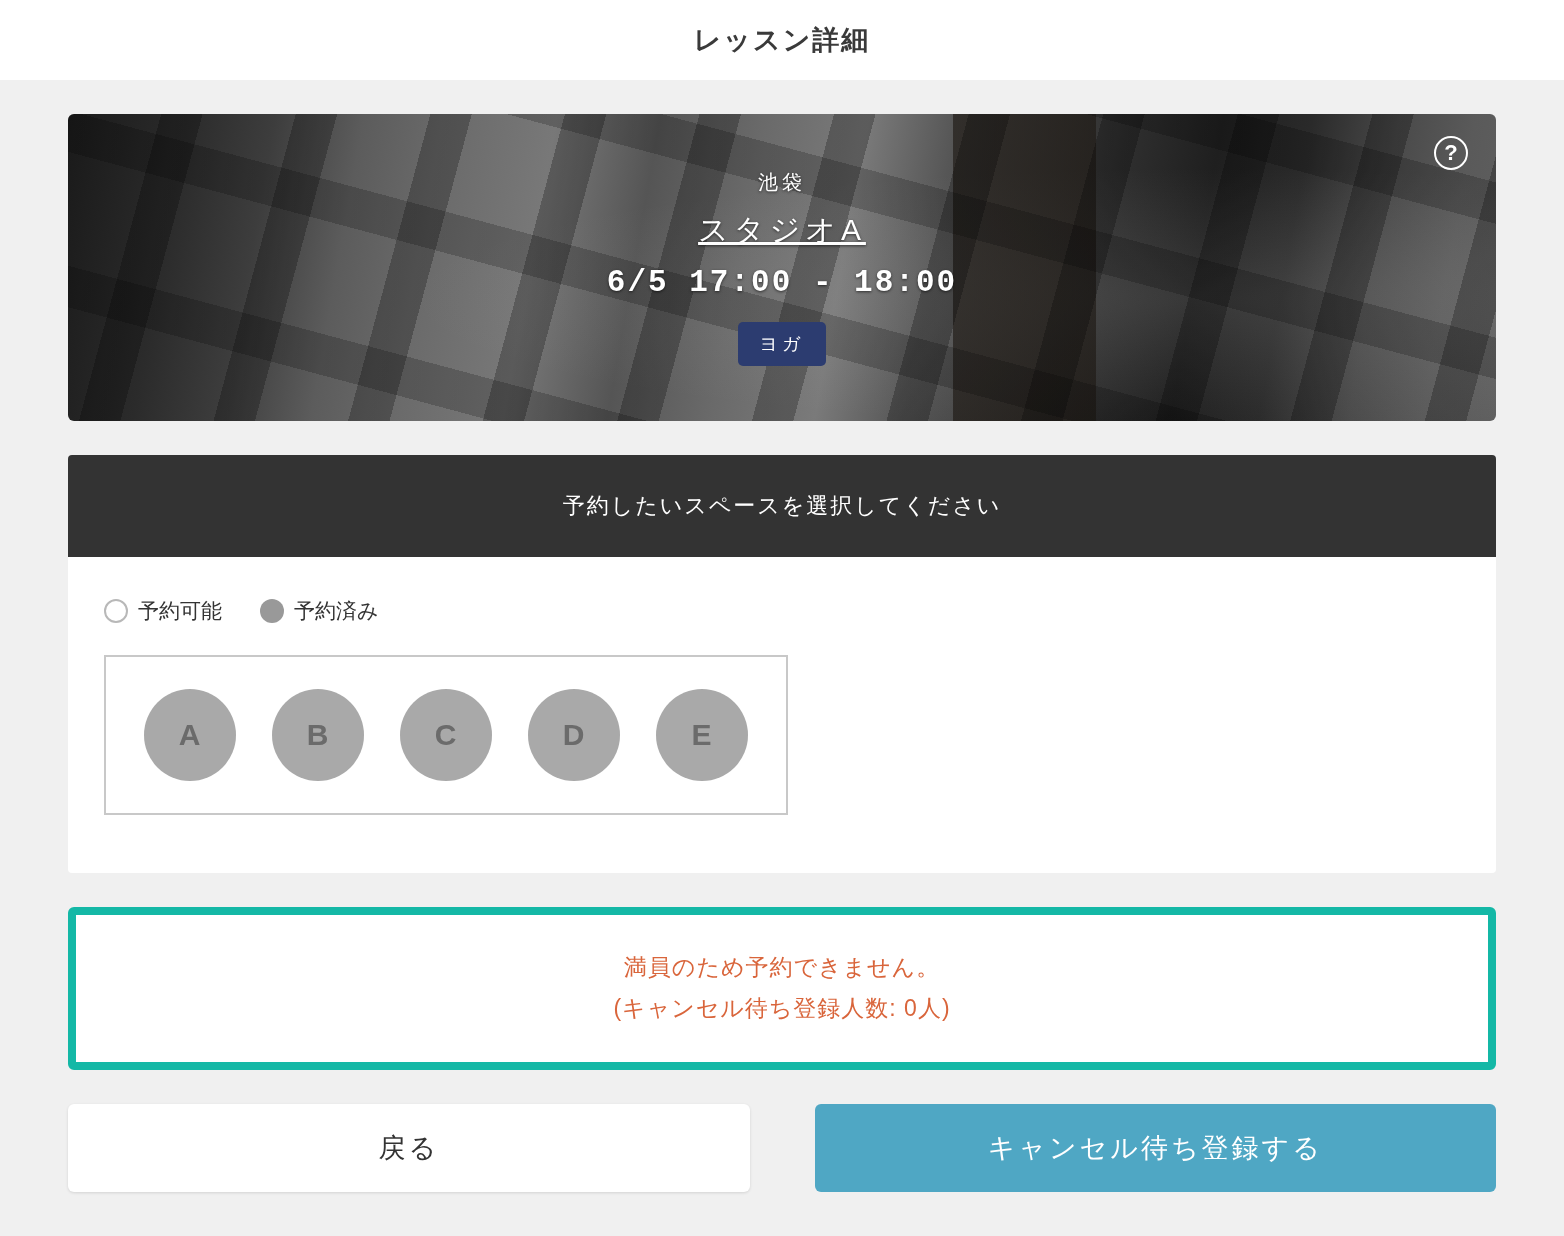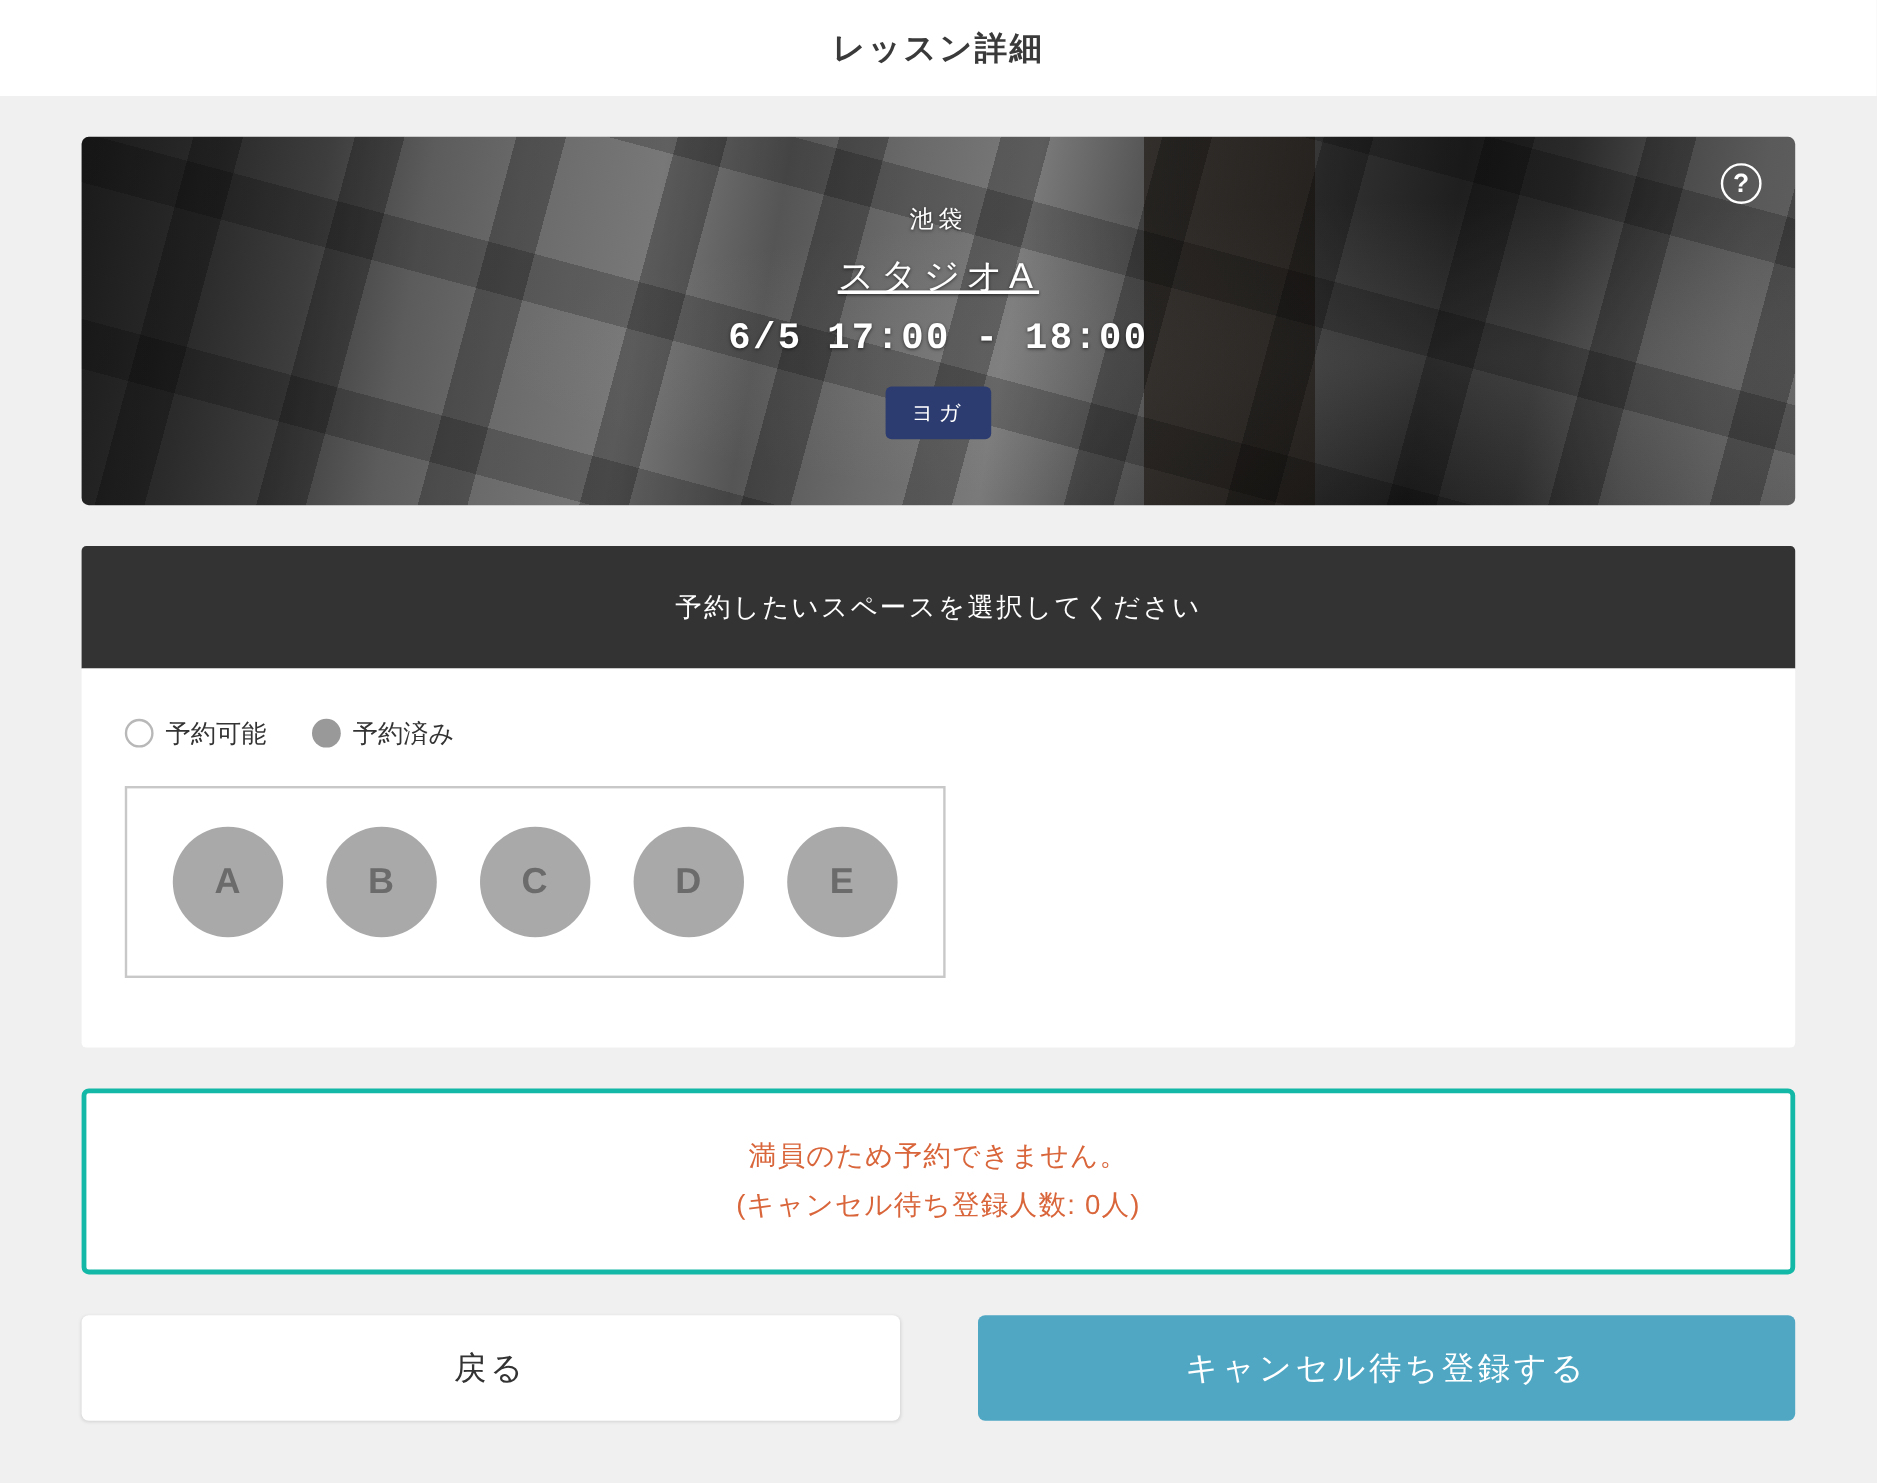--- a/index.html
+++ b/index.html
@@ -150,21 +150,21 @@
       align-items: center;
       justify-content: center;
       font-size: 30px;
       font-weight: 700;
       color: #6b6b6b;
       font-family: "Arial Narrow", Arial, sans-serif;
       letter-spacing: 1px;
     }
     .warning-box {
       margin-top: 34px;
-      border: 4px solid #14b8a6;
+      border: 8px solid #14b8a6;
       border-radius: 6px;
       background: #fff;
       padding: 32px 20px;
       text-align: center;
       color: #d9653b;
       font-size: 23px;
       line-height: 1.8;
       letter-spacing: 1px;
     }
     .button-row {

